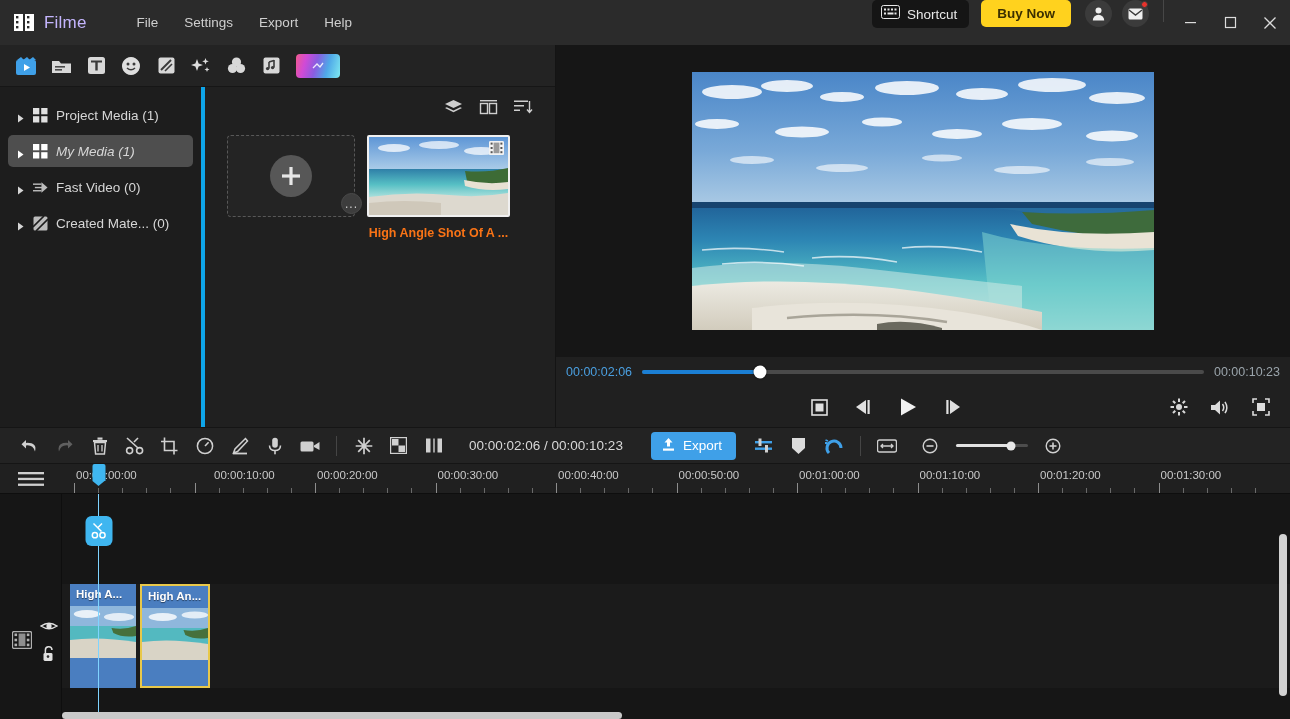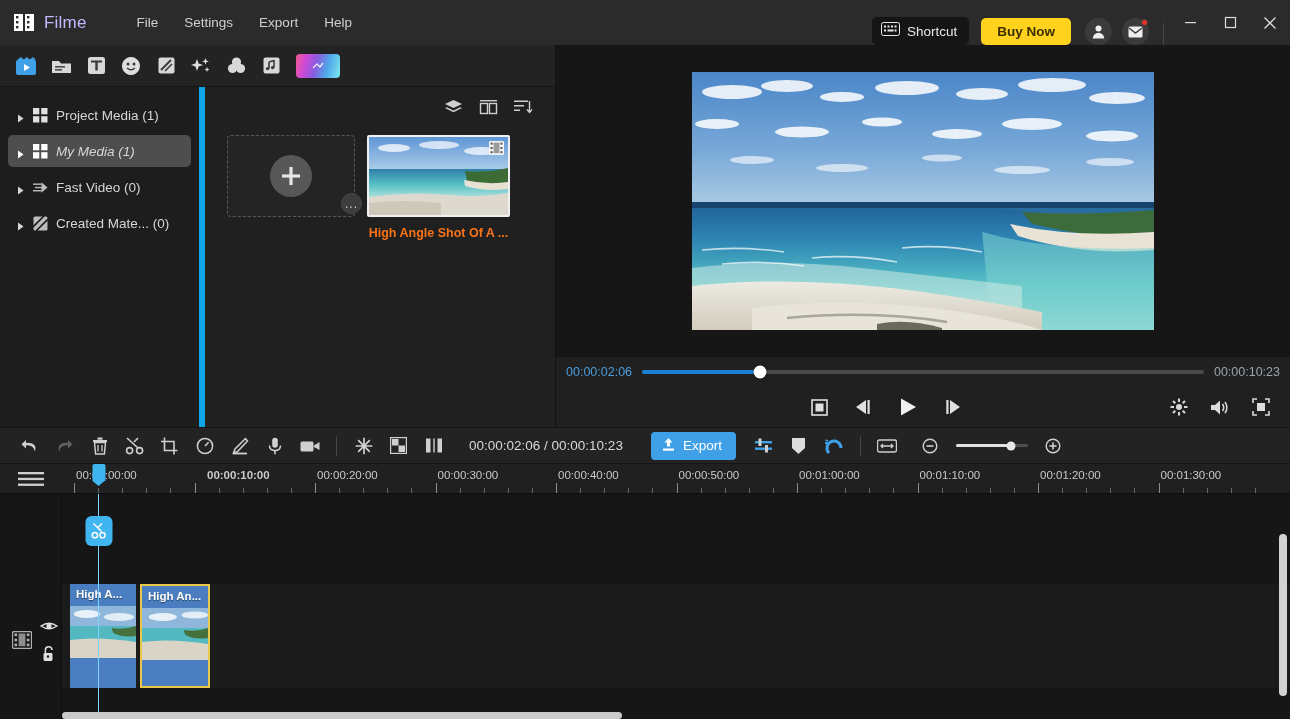--- a/index.html
+++ b/index.html
@@ -17,21 +17,21 @@
     height: 45px; background: #2b2b2b; display: flex; align-items: center;
     flex: 0 0 45px; position: relative;
   }
   .brand { display: flex; align-items: center; gap: 9px; padding-left: 14px; }
   .brand-logo { width: 21px; height: 19px; position: relative; }
   .brand-name { color: #c4b5fd; font-size: 17px; letter-spacing: .2px; }
   .menus { display: flex; align-items: center; gap: 0; margin-left: 37px; }
   .menu-item {
     color: #cfcfcf; font-size: 13.5px; padding: 6px 13px; border-radius: 3px; cursor: default;
   }
-  .tb-right { margin-left: auto; display: flex; align-items: flex-end; height: 100%; }
+  .tb-right { margin-left: auto; display: flex; align-items: flex-start; height: 100%; }
   .shortcut-btn {
     display: flex; align-items: center; gap: 7px; background: #151515;
     border-radius: 5px; padding: 5px 12px 5px 9px; margin-right: 12px; cursor: pointer;
   }
   .shortcut-btn .lbl { color: #e8e8e8; font-size: 13.5px; }
   .buy-btn {
     background: #ffd21e; color: #3b2f00; font-size: 13.5px; font-weight: bold;
     border-radius: 5px; padding: 6px 16px; margin-right: 14px; cursor: pointer;
   }
   .round-icon {
@@ -63,21 +63,21 @@
   .tooltab.active { background: transparent; }
   .gradient-tab {
     width: 44px; height: 24px; border-radius: 4px; margin-left: 6px; cursor: pointer;
     background: linear-gradient(105deg,#f05a8c 0%,#d14ad6 22%,#8a5ce0 45%,#4fa8e8 70%,#7fe9f0 100%);
     display: flex; align-items: center; justify-content: center;
   }
 
   
   .panels { display: flex; flex: 1 1 auto; min-height: 0; }
   .sidebar {
-    width: 205px; background: #1d1d1d; padding-top: 8px; border-right: 6px solid #0ea5e9;
+    width: 205px; background: #1d1d1d; padding-top: 8px; border-right: 4px solid #0ea5e9;
     flex: 0 0 205px;
   }
   .tree-item {
     display: flex; align-items: center; height: 32px; margin: 4px 8px; padding-left: 8px;
     border-radius: 5px; cursor: pointer; color: #d6d6d6; font-size: 13.5px; gap: 8px;
   }
   .tree-item.selected { background: #4e4e4e; font-style: italic; }
   .caret { width: 9px; height: 9px; flex: 0 0 9px; }
   .tree-icon { width: 15px; height: 15px; flex: 0 0 15px; display:flex; align-items:center; justify-content:center;}
 
@@ -788,21 +788,21 @@
           <rect x="0" y="12.6" width="26" height="2.3" fill="#cfcfcf"></rect>
         </svg>
       </div>
       <div class="ruler" id="ruler">
           <span class="ruler-label" style="left: 12px;">00:00:00:00</span>
           <span class="tick major" style="left: 12px;"></span>
           <span class="tick minor" style="left: 36.1px;"></span>
           <span class="tick minor" style="left: 60.2px;"></span>
           <span class="tick minor" style="left: 84.3px;"></span>
           <span class="tick minor" style="left: 108.4px;"></span>
-          <span class="ruler-label" style="left: 143px; font-weight: bold;">00:00:10:00</span>
+          <span class="ruler-label" style="left: 150px;">00:00:10:00</span>
           <span class="tick major" style="left: 132.5px;"></span>
           <span class="tick minor" style="left: 156.6px;"></span>
           <span class="tick minor" style="left: 180.7px;"></span>
           <span class="tick minor" style="left: 204.8px;"></span>
           <span class="tick minor" style="left: 228.9px;"></span>
           <span class="ruler-label" style="left: 253px;">00:00:20:00</span>
           <span class="tick major" style="left: 253px;"></span>
           <span class="tick minor" style="left: 277.1px;"></span>
           <span class="tick minor" style="left: 301.2px;"></span>
           <span class="tick minor" style="left: 325.3px;"></span>

